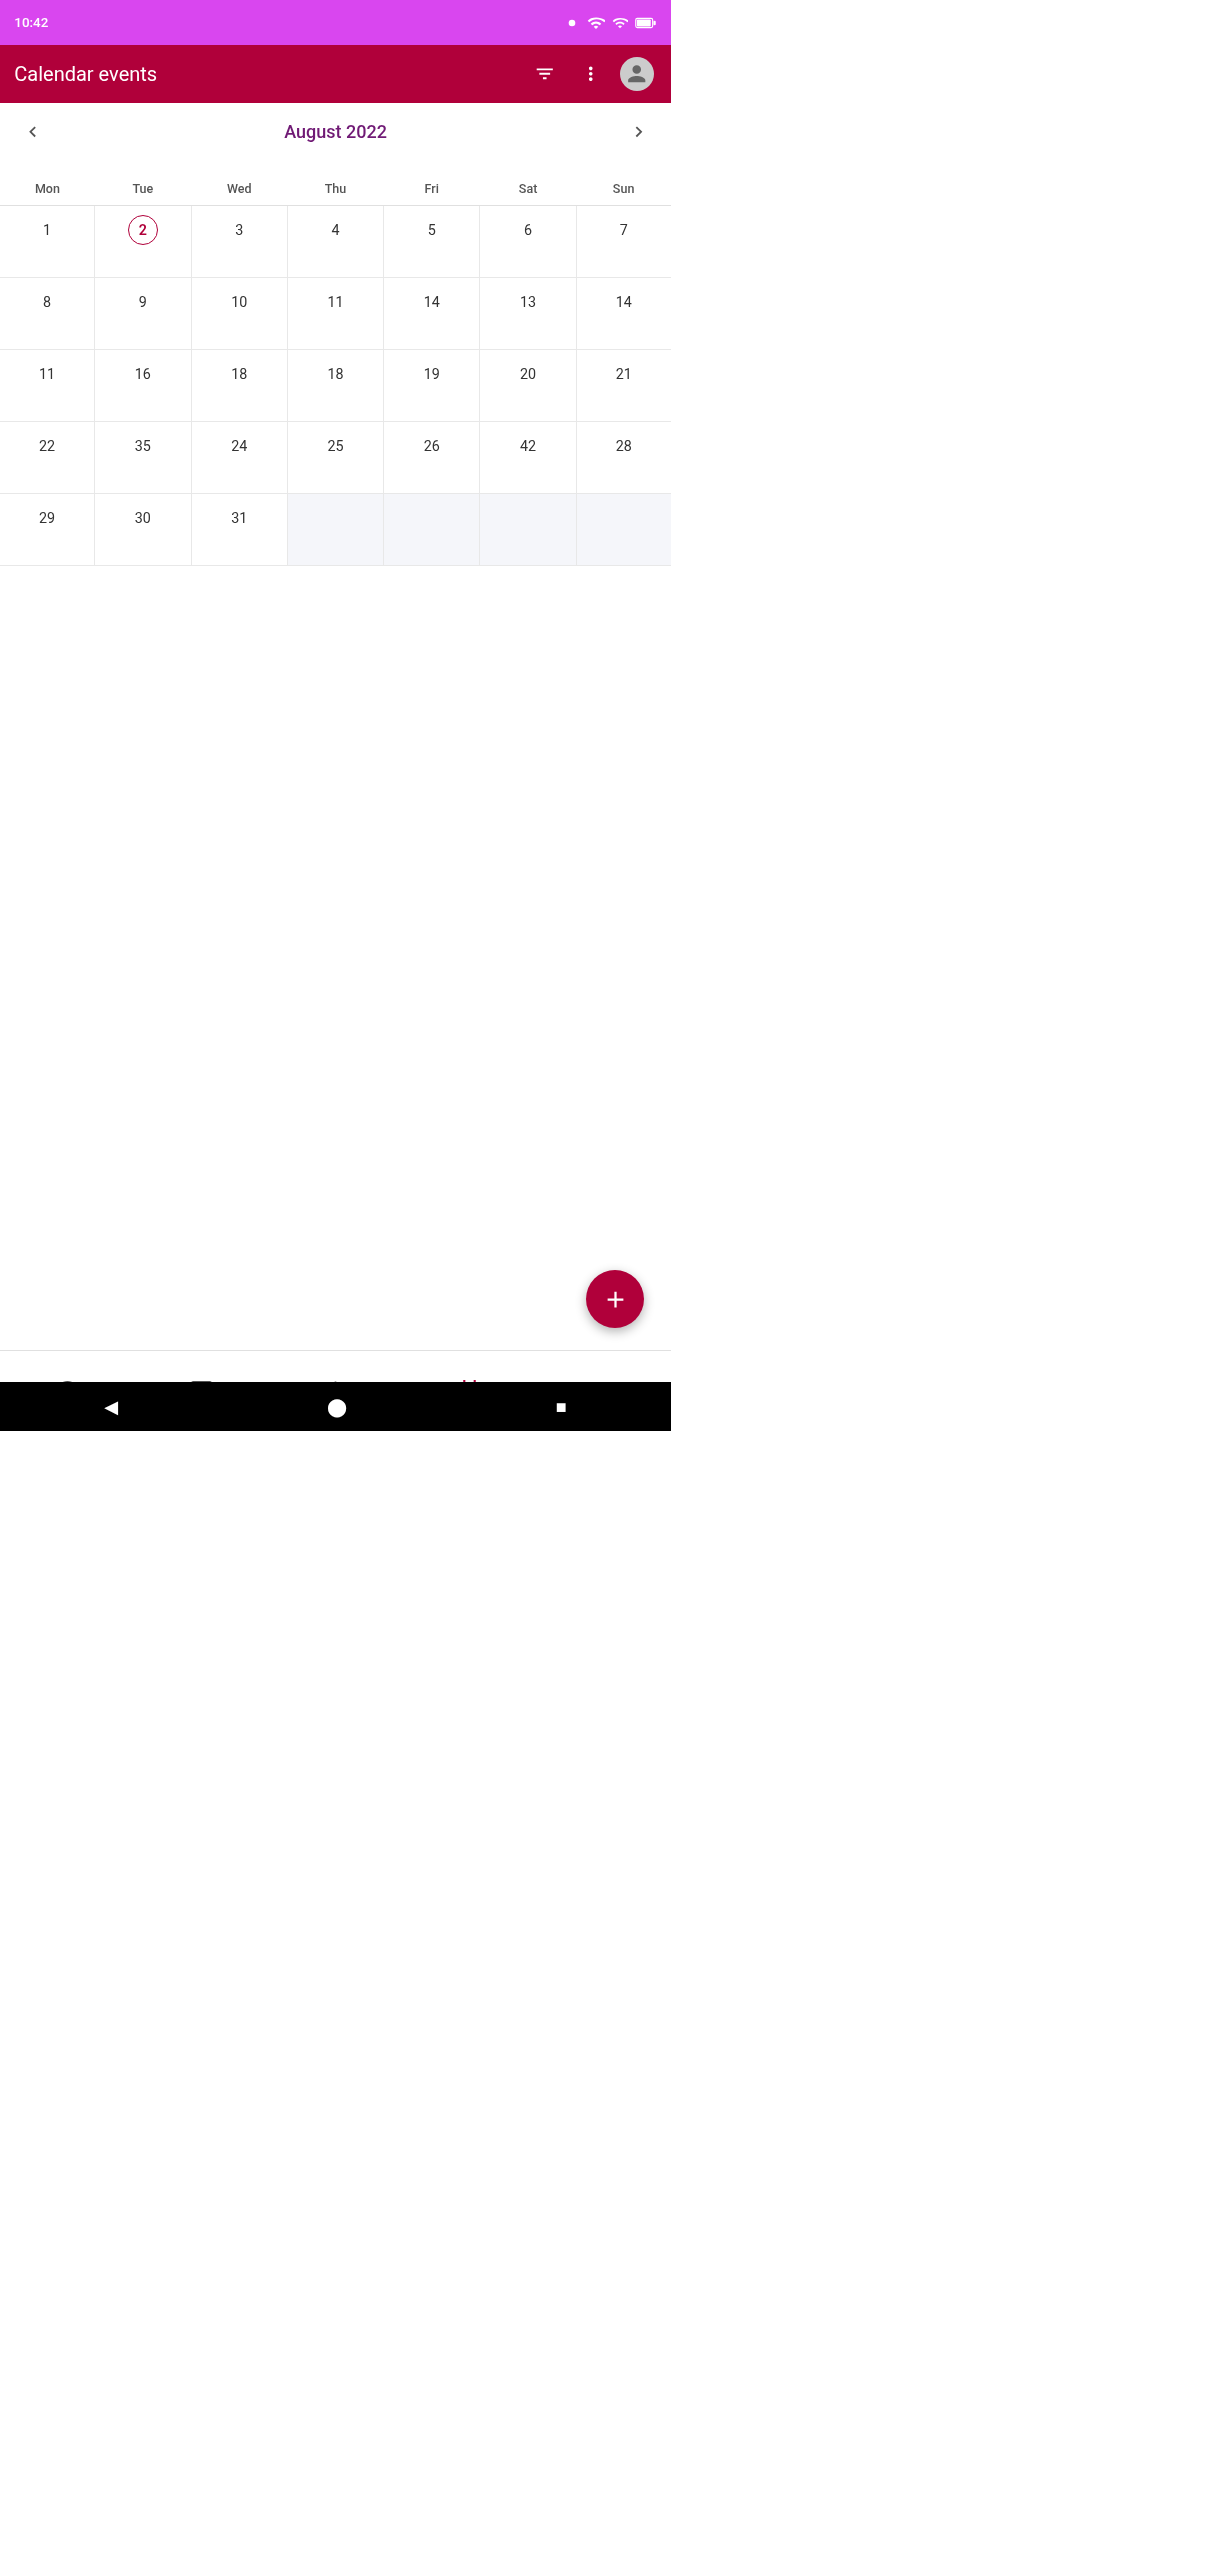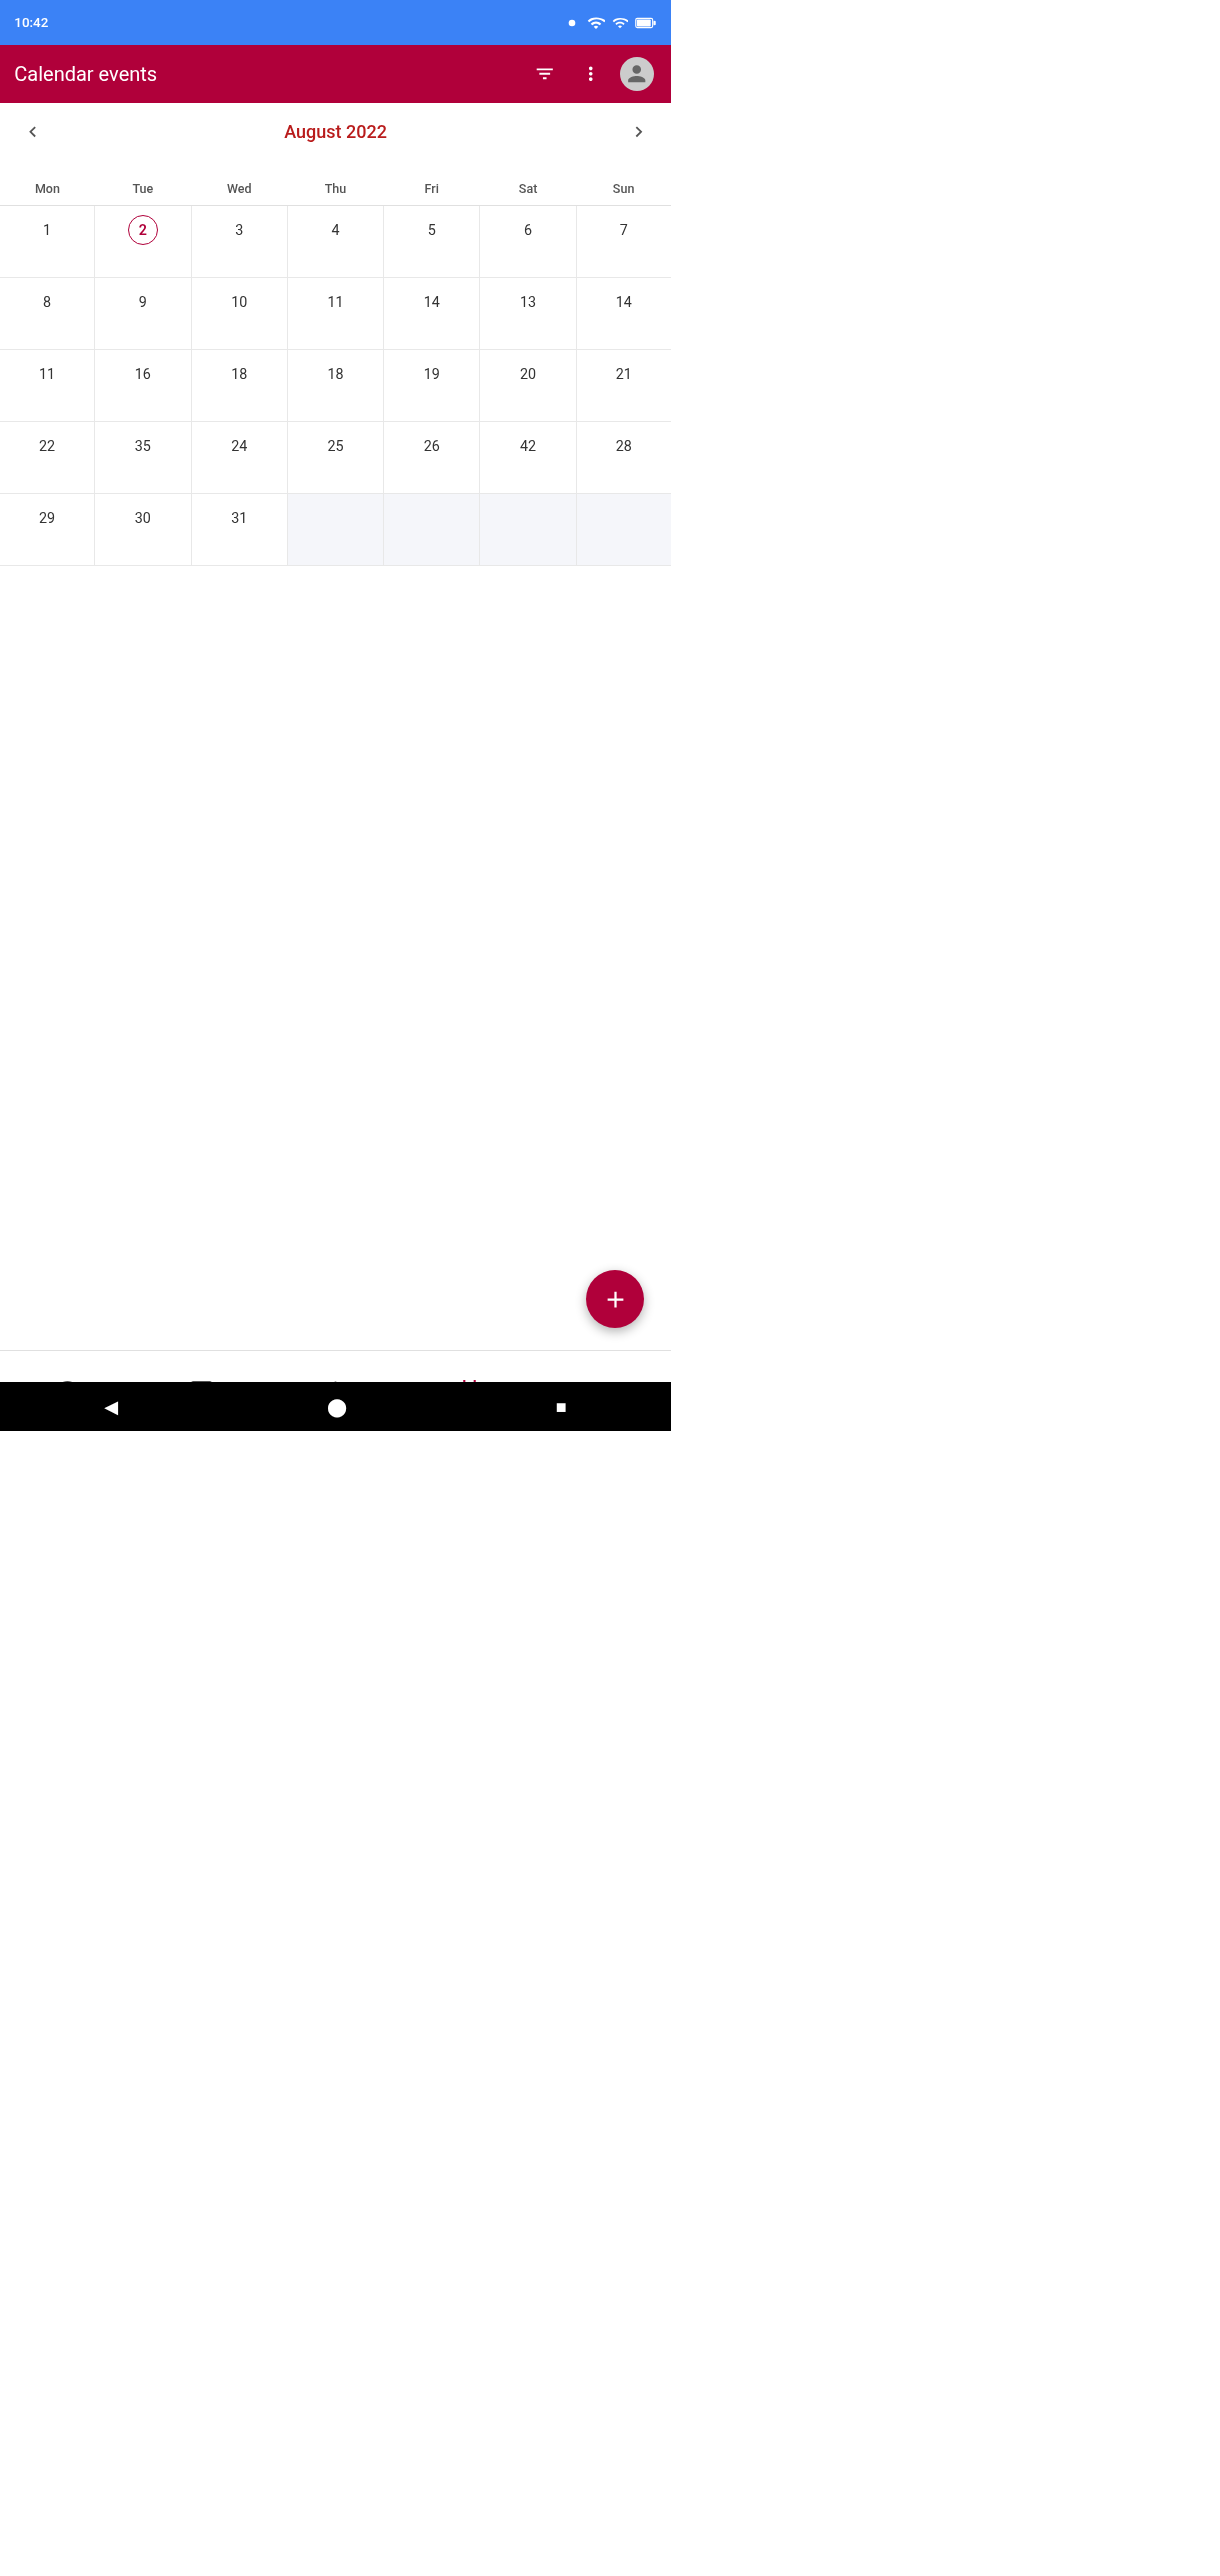--- a/index.html
+++ b/index.html
@@ -11,21 +11,21 @@
     body {
       width: 671px;
       height: 1431px;
       background: #fff;
       font-family: 'Roboto', Arial, sans-serif;
       overflow: hidden;
     }
 
     
     .status-bar {
-      background: #3b82f6;
+      background: #d946ef;
       height: 45px;
       display: flex;
       align-items: center;
       justify-content: space-between;
       padding: 0 14.3px;
       color: #fff;
       font-size: 13.4px;
       font-weight: 500;
     }
 
@@ -86,21 +86,21 @@
       display: flex;
       align-items: center;
       justify-content: space-between;
       padding: 10.7px 14.3px 7.2px;
       background: #fff;
     }
 
     .cal-nav-title {
       font-size: 18px;
       font-weight: 500;
-      color: #b91c1c;
+      color: #701a75;
     }
 
     .cal-nav-btn {
       width: 36px;
       height: 36px;
       display: flex;
       align-items: center;
       justify-content: center;
       cursor: pointer;
       color: #555;

